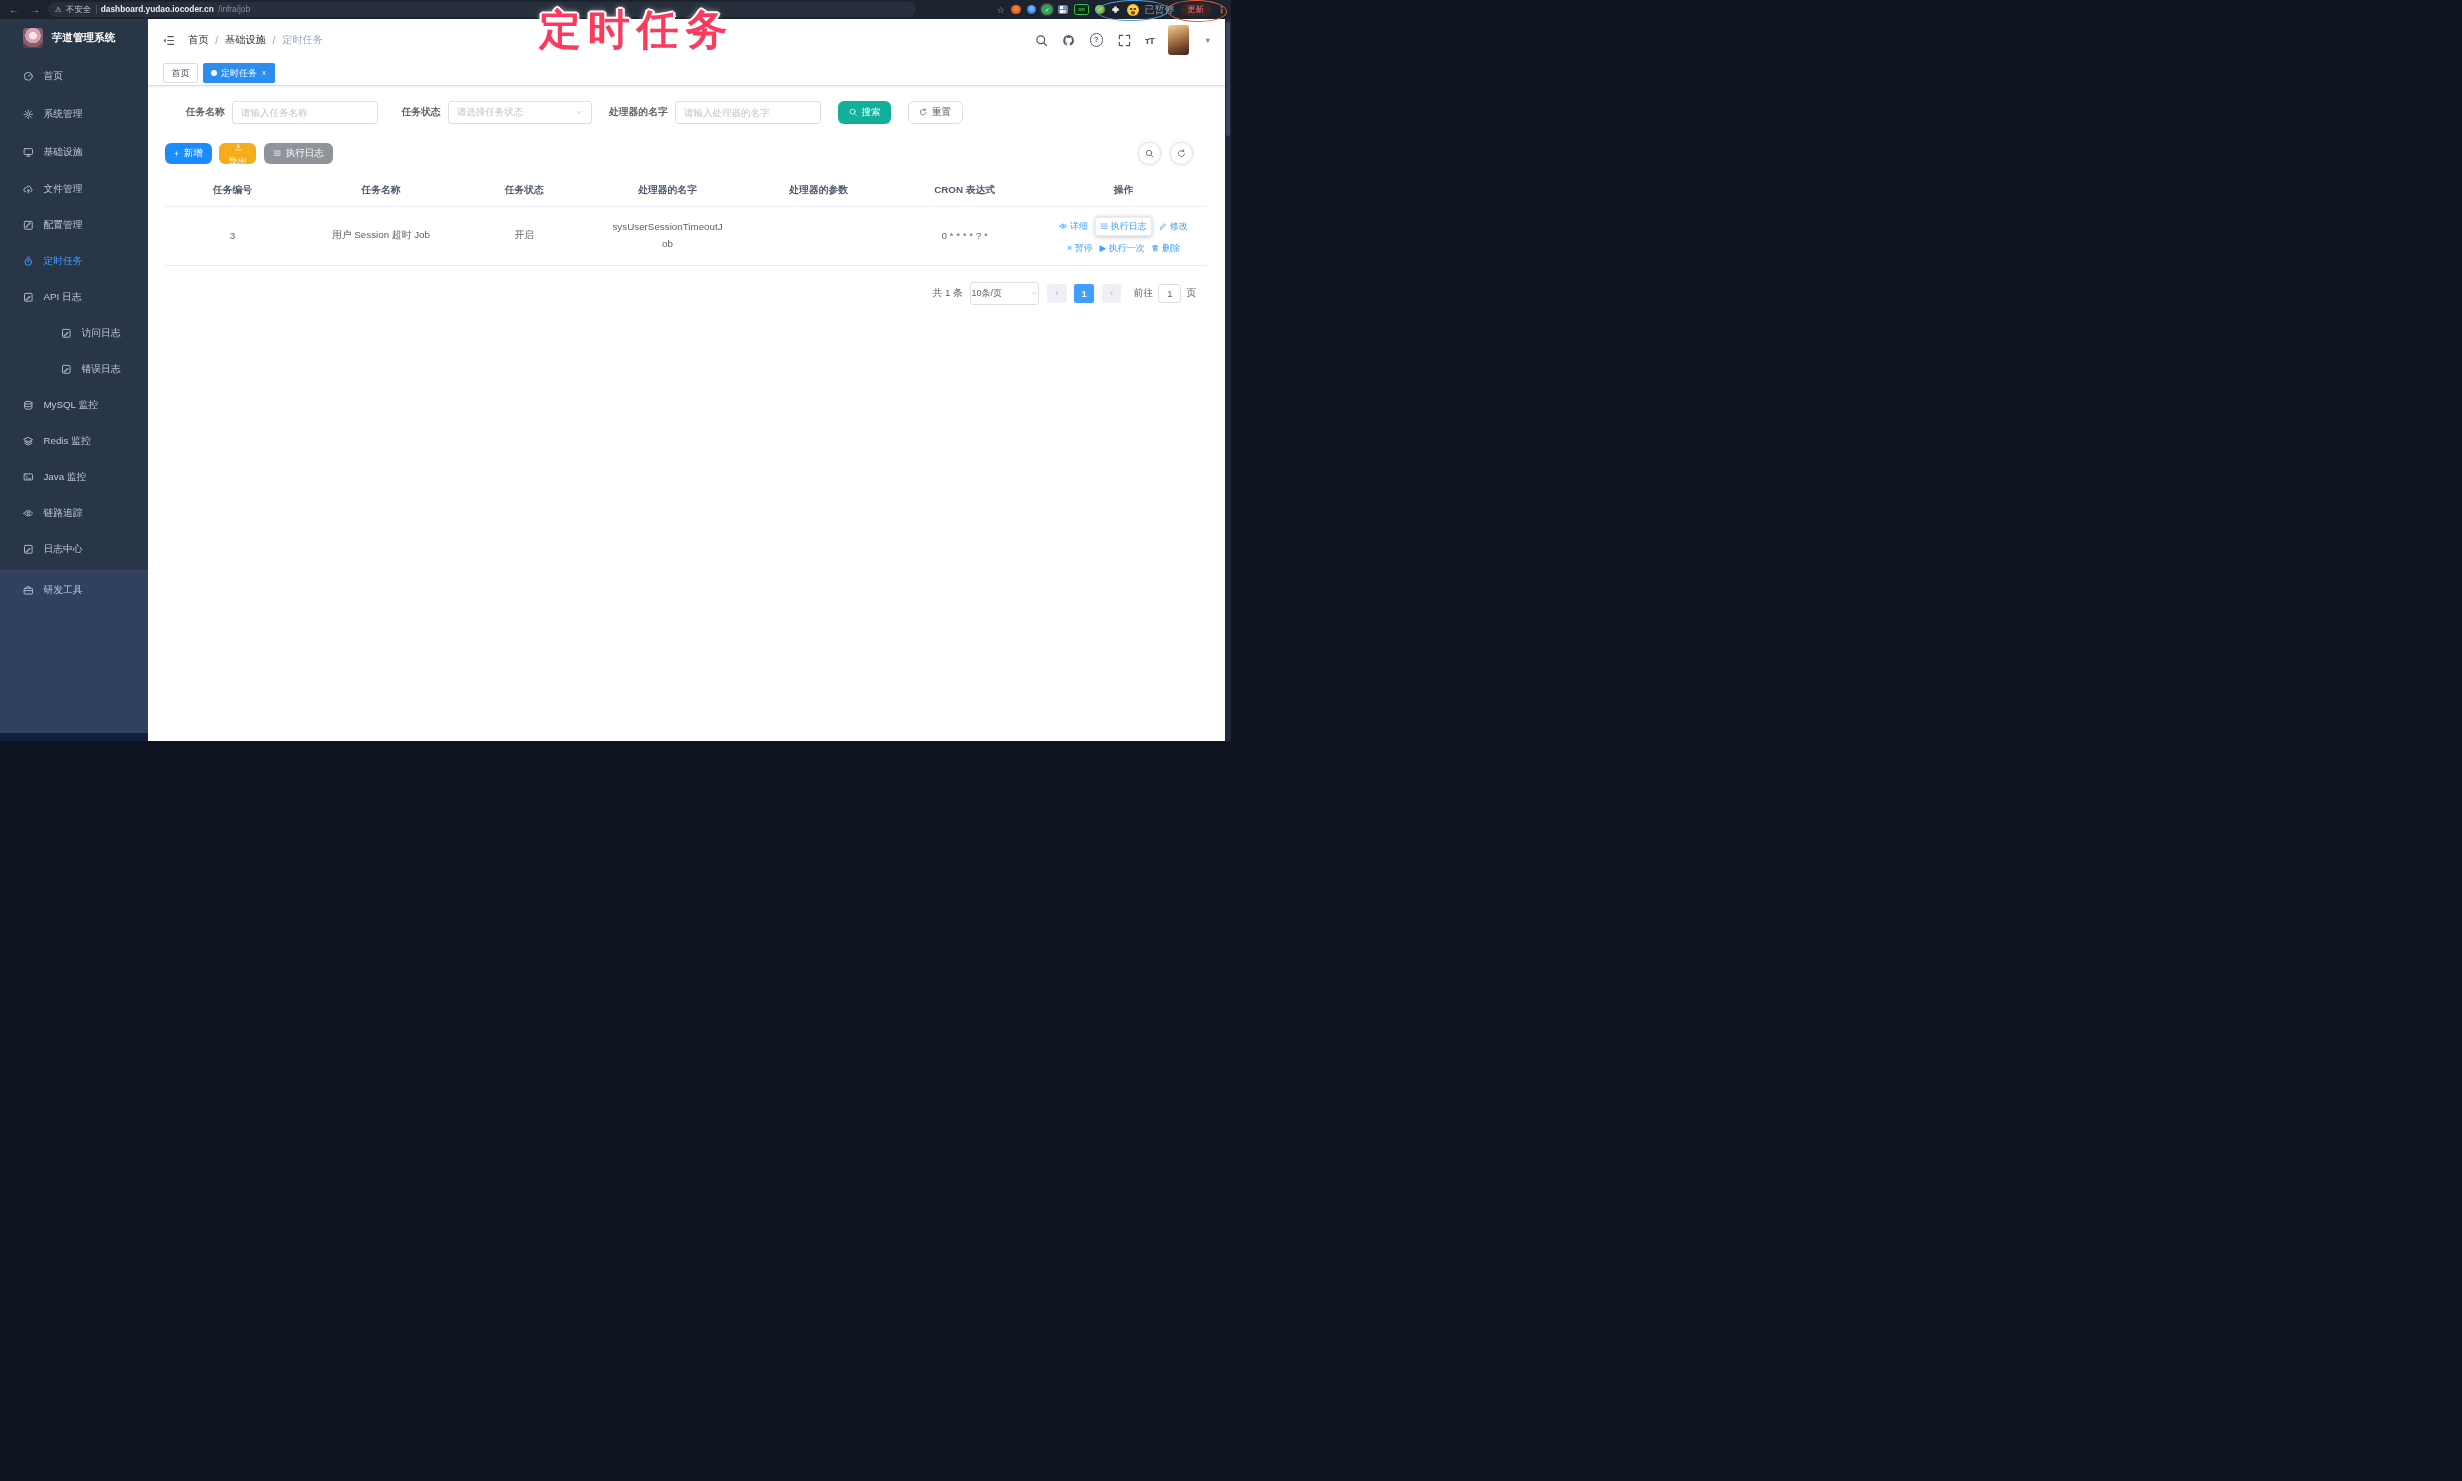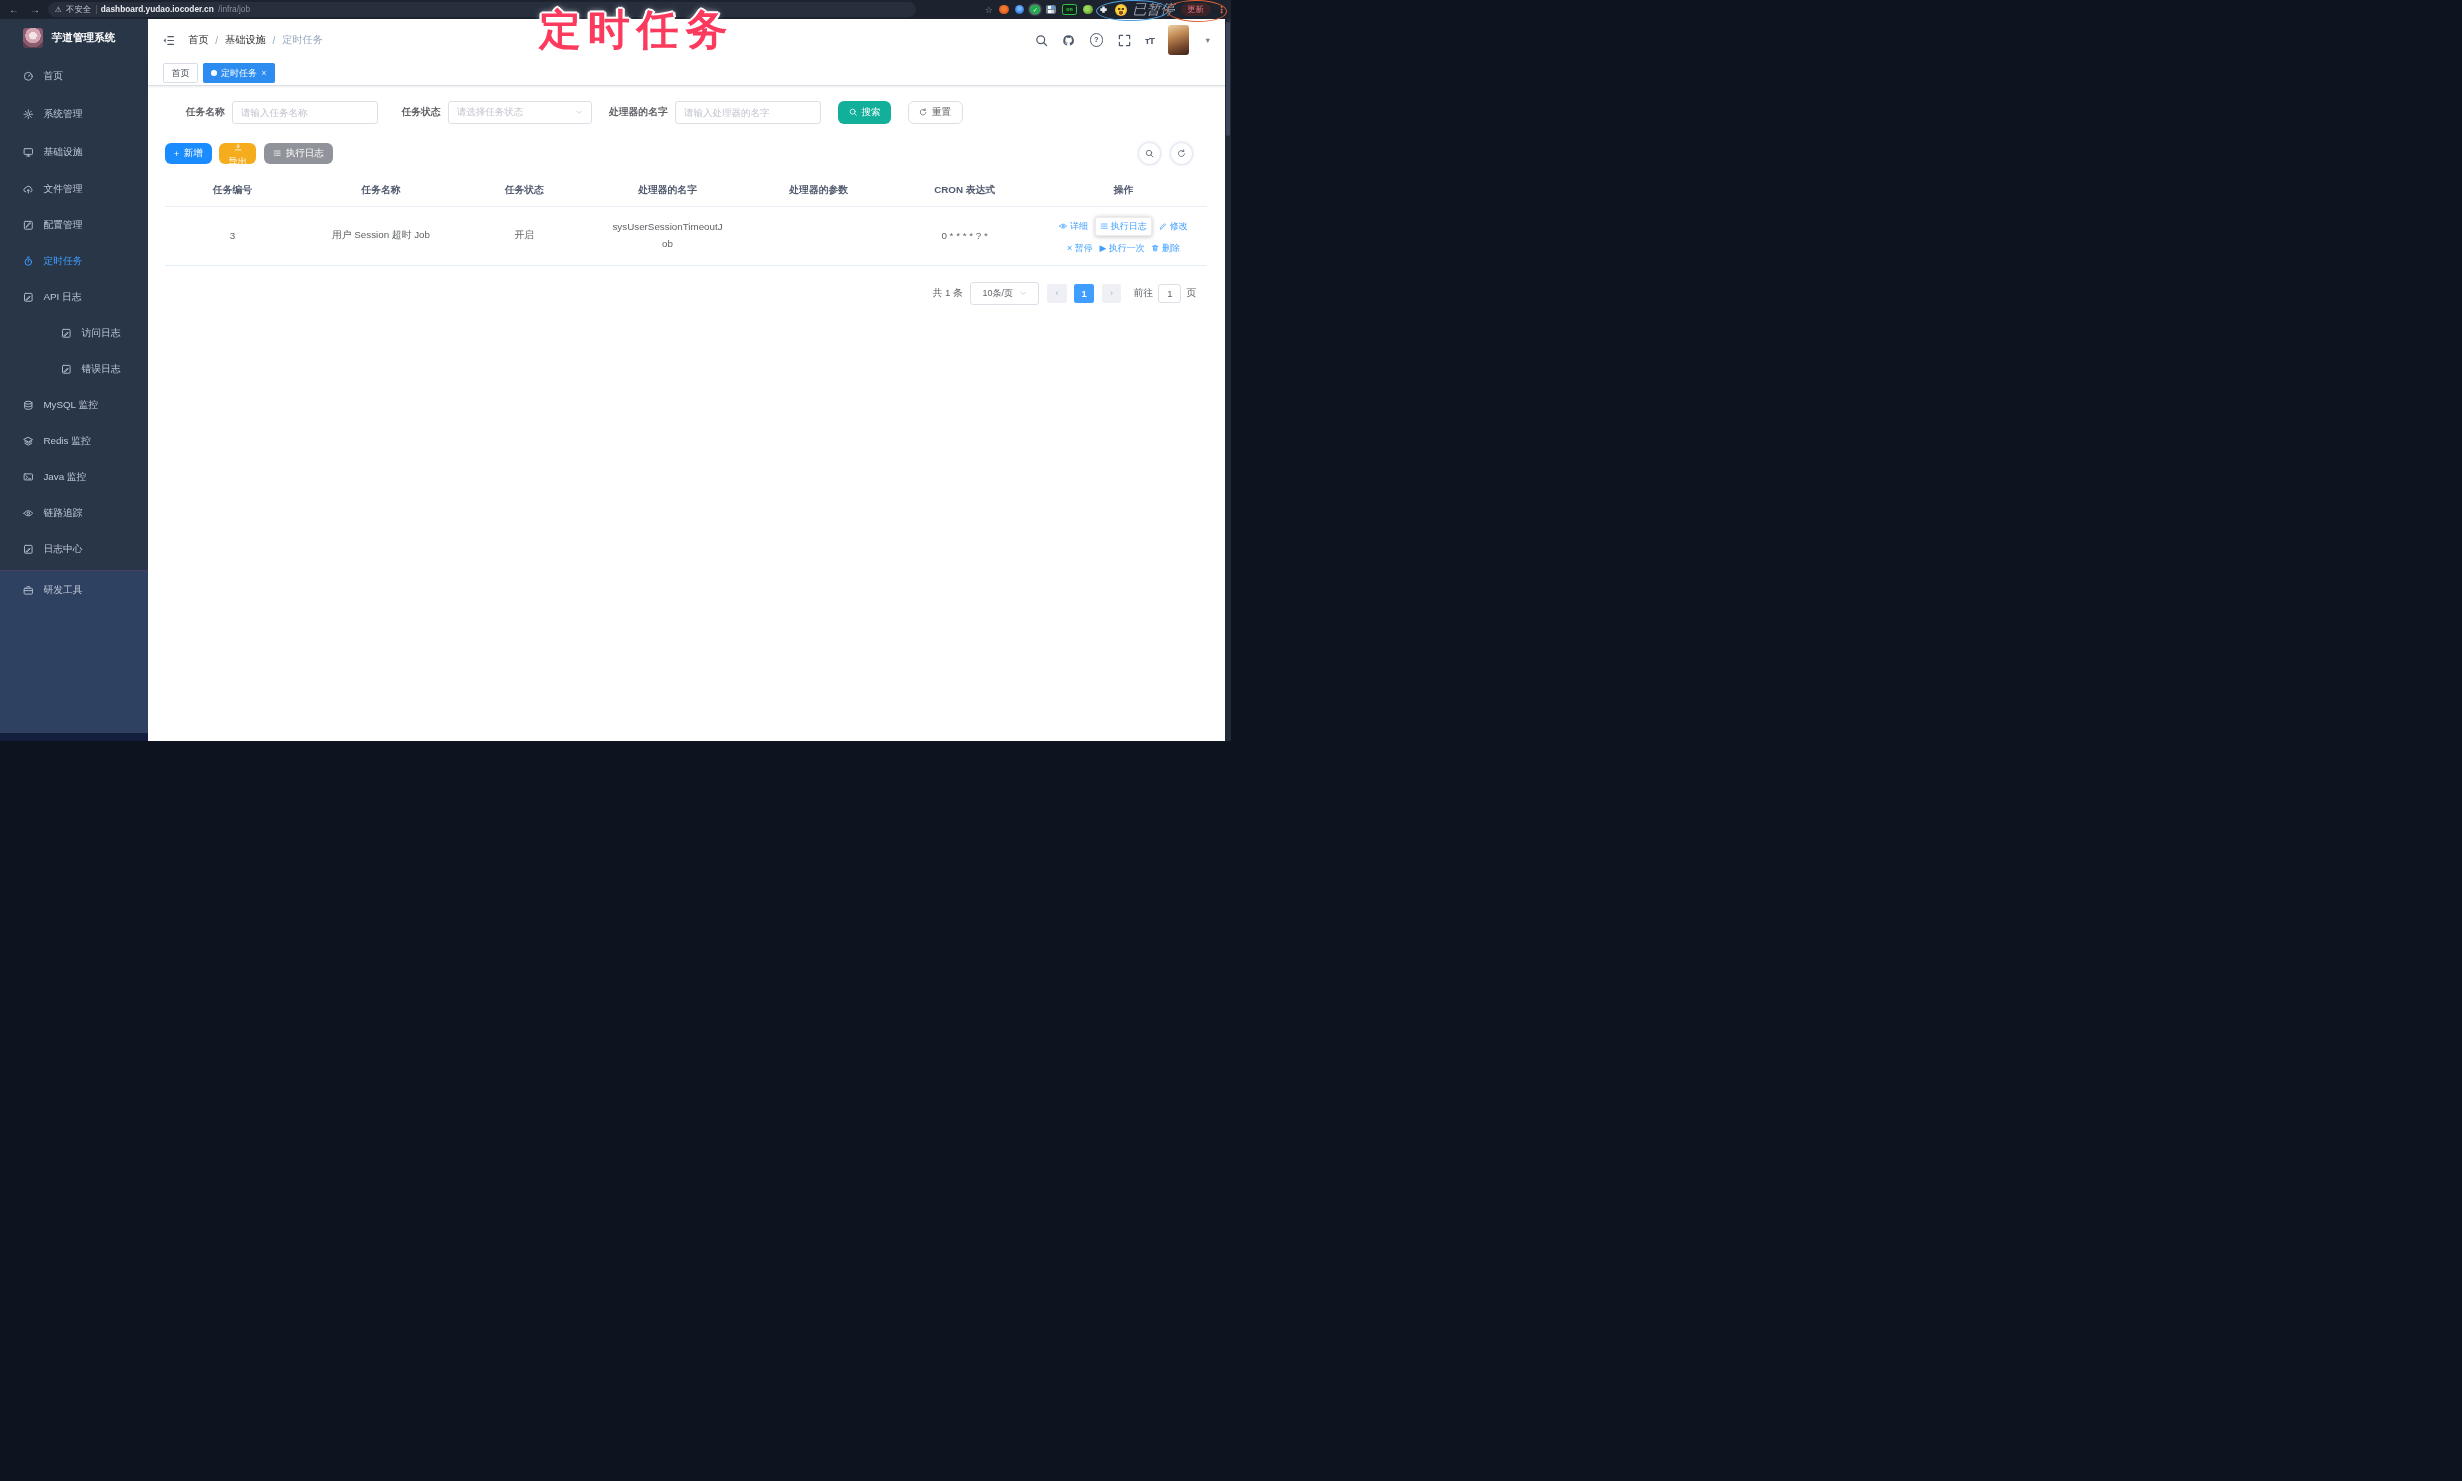--- a/index.html
+++ b/index.html
@@ -34,21 +34,21 @@
      linear-gradient(#fff,#fff) 0 100%/3px 3px no-repeat,
      linear-gradient(#cfd4da,#cfd4da) 100% 100%/3px 3px no-repeat;}
   .ext-on{width:13px;height:9.8px;border:0.8px solid #35c24a;border-radius:2.3px;background:#12251a;color:#3fd153;font-size:5.3px;font-weight:bold;display:flex;align-items:center;justify-content:center;}
   .ext-leaf{background:radial-gradient(circle at 40% 40%,#9bd75a 25%,#5f9e2f 75%);}
   .ext-puzzle{width:9.8px;height:9.8px;color:#e7eaef;}
   .emoji{width:12px;height:12px;border-radius:50%;background:
      radial-gradient(circle at 36% 42%,#5a3b1d 1px,rgba(0,0,0,0) 1.4px),
      radial-gradient(circle at 64% 42%,#5a3b1d 1px,rgba(0,0,0,0) 1.4px),
      radial-gradient(circle at 50% 72%,#8a4a24 1.8px,rgba(0,0,0,0) 2.2px),
      radial-gradient(#ffd43b 40%,#f0a12b);}
-  .paused{color:#9aa1ad;font-size:14px;font-style:italic;}
+  .paused{color:#9aa1ad;font-size:10px;}
   .updbtn{height:13px;padding:0 6.8px;border-radius:6.8px;background:#3a2428;color:#e5737d;font-size:8.3px;display:flex;align-items:center;}
   .kebab{color:#de6a4a;font-size:9.8px;font-weight:bold;letter-spacing:0;}
   .oval{position:absolute;border-radius:50%;z-index:6;pointer-events:none;}
   .oval-blue{left:1096px;top:0px;width:71px;height:19px;border:1.5px solid #4f9fe0;transform:rotate(-1deg);}
   .oval-orange{left:1167px;top:0px;width:58px;height:19.7px;border:1.5px solid #df5f33;transform:rotate(1deg);}
 
   
   .annot{position:absolute;left:539px;top:1.5px;z-index:60;font-size:42px;font-weight:bold;letter-spacing:6.8px;color:#fb3a5e;
      text-shadow:-1.5px -1.5px 0 #fff,1.5px -1.5px 0 #fff,-1.5px 1.5px 0 #fff,1.5px 1.5px 0 #fff,0 -2.3px 0 #fff,0 2.3px 0 #fff,-2.3px 0 0 #fff,2.3px 0 0 #fff,0 0 7.6px #fff;
      pointer-events:none;}
@@ -119,21 +119,21 @@
   .thead{height:30px;font-weight:bold;color:#515a6e;font-size:9.8px;border-bottom:0.8px solid #ebeef5;}
   .trow{min-height:58px;color:#606266;font-size:9.8px;border-bottom:0.8px solid #e3edf9;}
   .handler{display:inline-block;max-width:115px;word-break:break-all;line-height:1.7;}
   .opswrap{display:flex;flex-direction:column;gap:5.3px;align-items:center;}
   .opline{display:flex;align-items:center;gap:6.8px;justify-content:center;}
   .op{display:inline-flex;align-items:center;gap:2.3px;color:#3f9eff;font-size:9px;cursor:pointer;white-space:nowrap;}
   .op .oic{display:flex;color:#3f9eff;}
   .opchip{background:#fff;border:0.8px solid #ececec;border-radius:2.3px;padding:2.3px 4.5px;box-shadow:0 0.8px 4.5px rgba(0,0,0,.22);}
 
   .pager{margin-top:16.7px;display:flex;align-items:center;justify-content:flex-end;gap:7.6px;font-size:9.8px;color:#606266;padding-right:10.6px;}
-  .psizer{width:67px;height:20.4px;border:0.8px solid #dcdfe6;border-radius:3px;display:flex;align-items:center;justify-content:center;gap:6px;color:#606266;font-size:9px;cursor:pointer;}
+  .psizer{width:67px;height:20.4px;border:0.8px solid #dcdfe6;border-radius:3px;display:flex;align-items:center;justify-content:space-between;gap:6px;color:#606266;font-size:9px;cursor:pointer;}
   .pchip{width:19.7px;height:19.7px;border-radius:2.3px;background:#eef0f6;color:#a8b0c0;display:flex;align-items:center;justify-content:center;font-size:9px;cursor:pointer;}
   .pcur{width:19.7px;height:19.7px;border-radius:2.3px;background:#3f9eff;color:#fff;display:flex;align-items:center;justify-content:center;font-size:9.5px;font-weight:bold;cursor:pointer;}
   .pgoto{display:flex;align-items:center;gap:5.3px;margin-left:4.5px;}
   .pginput{width:23px;height:19.7px;border:0.8px solid #dcdfe6;border-radius:3px;text-align:center;font-size:9.5px;color:#606266;outline:none;box-sizing:border-box;font-family:inherit;}
 </style>
 </head>
 <body>
 
 <div class="screen">
 

